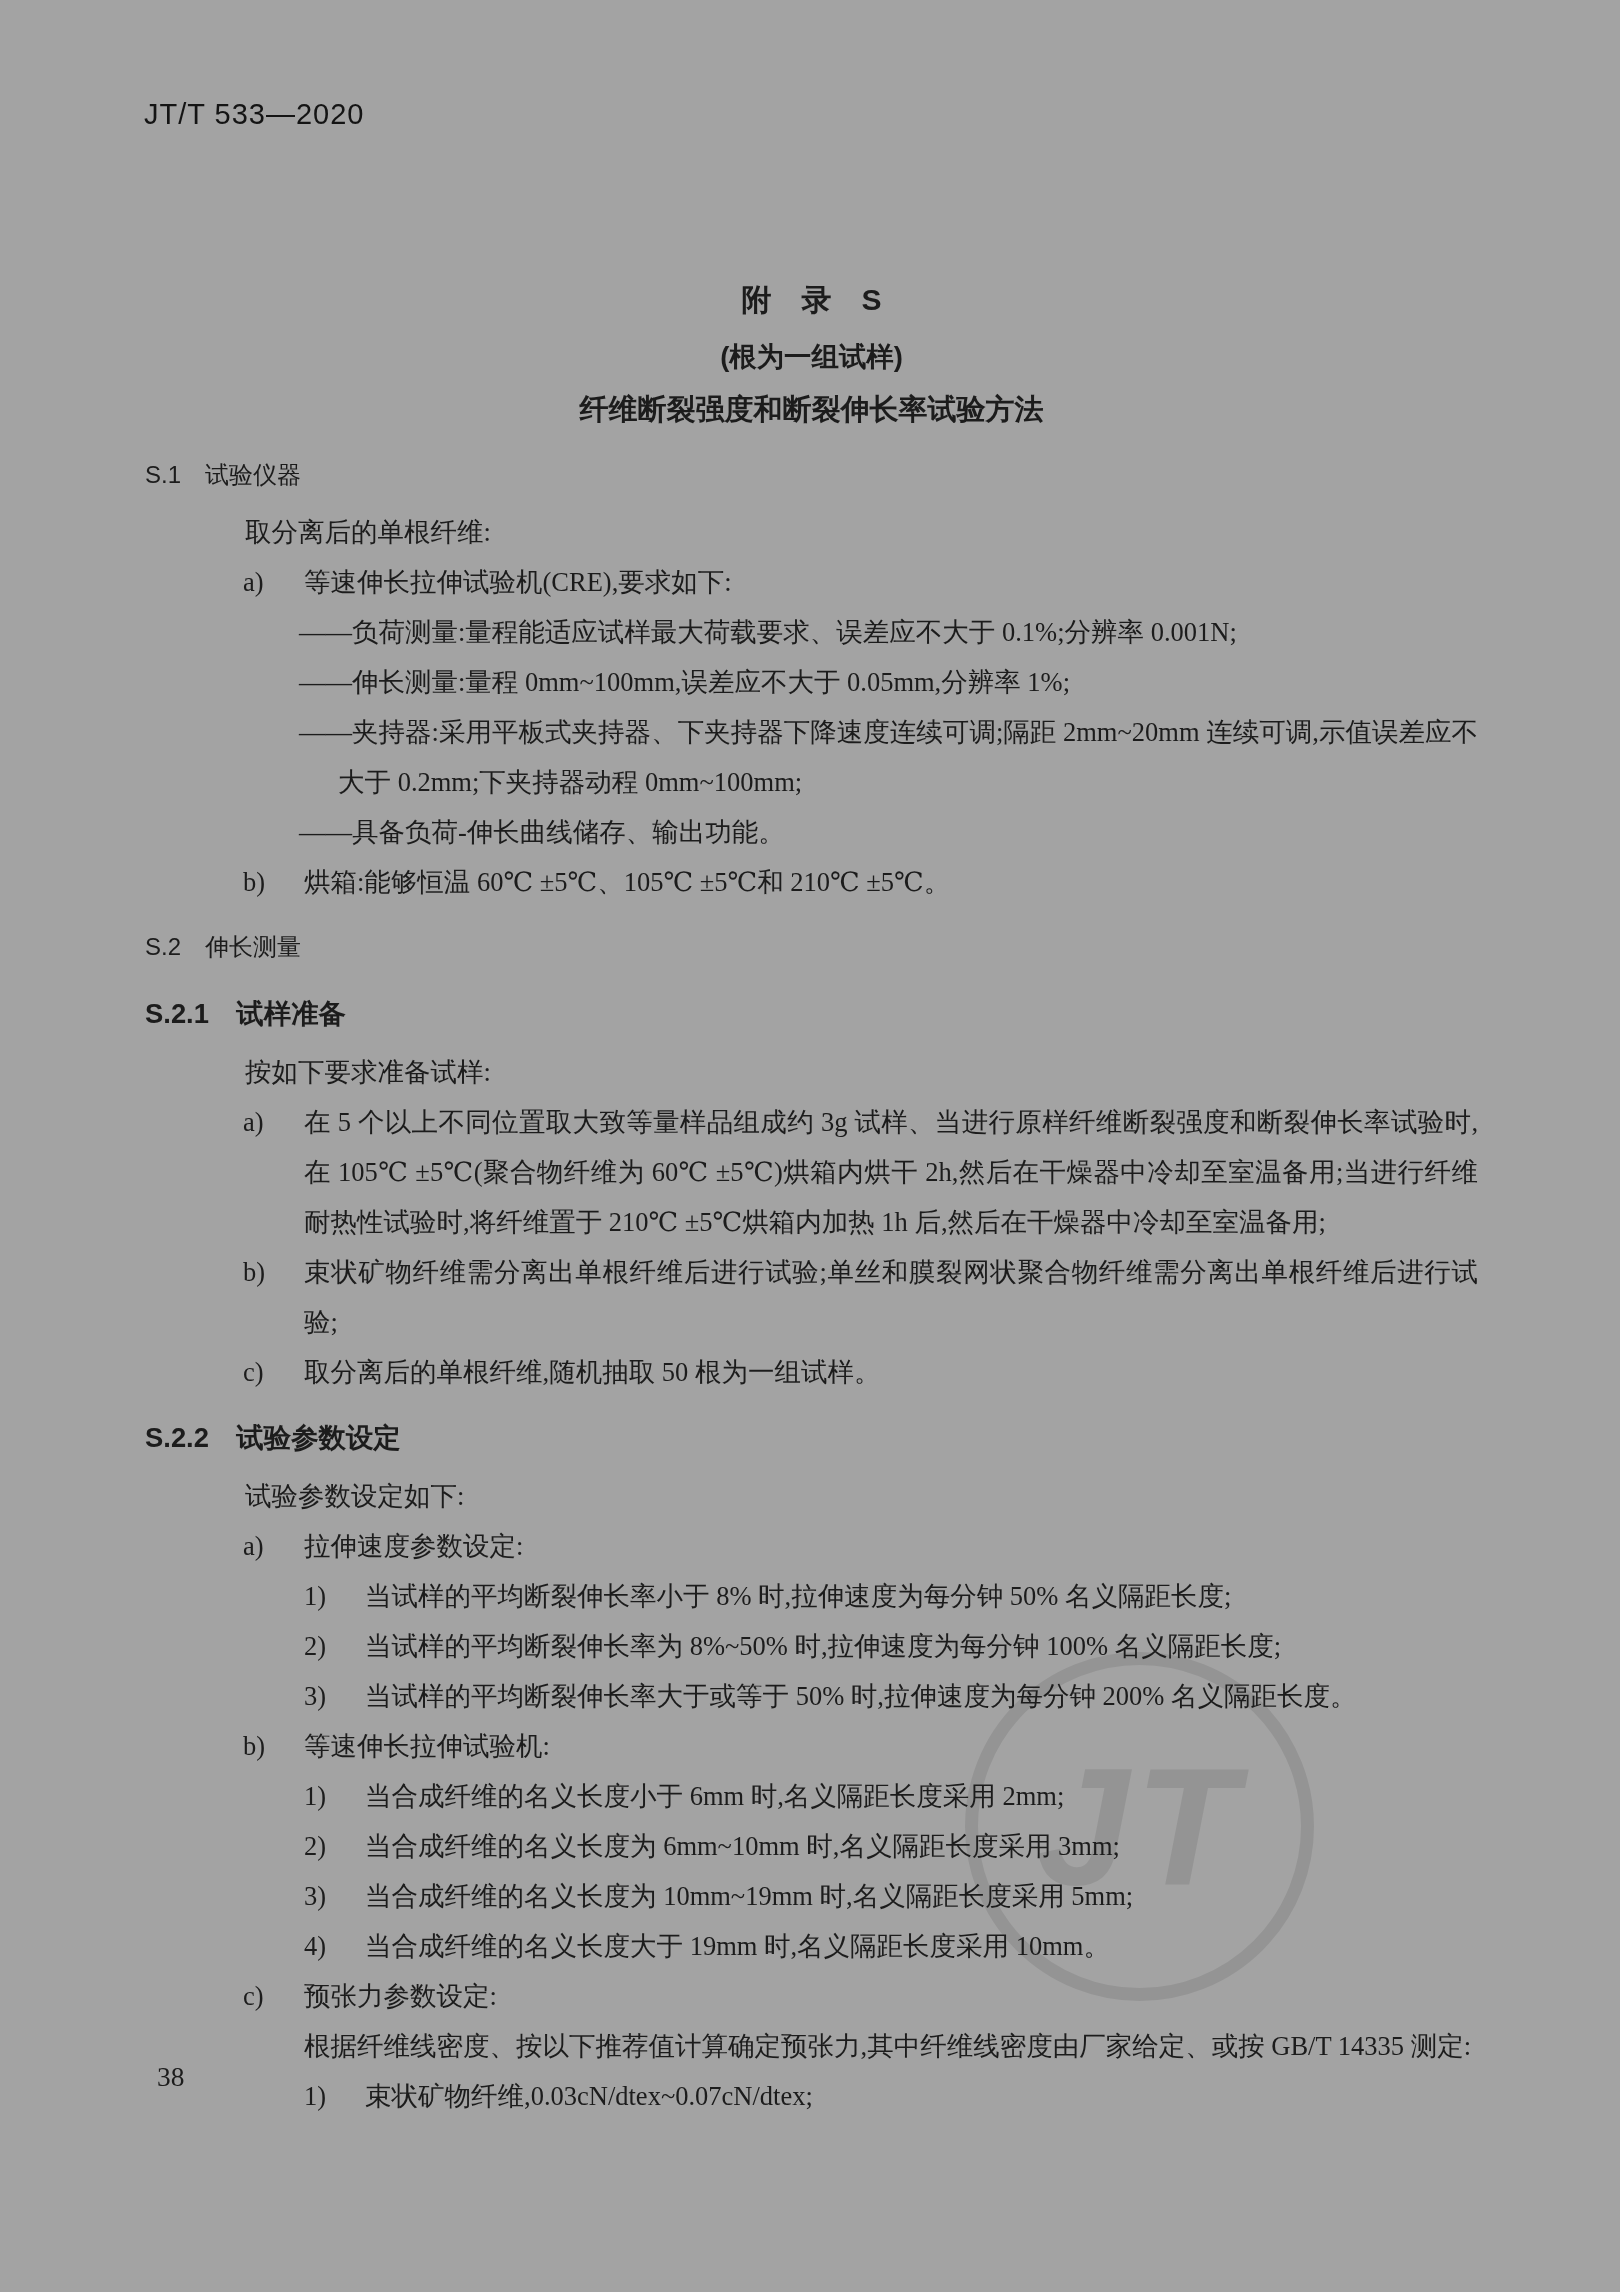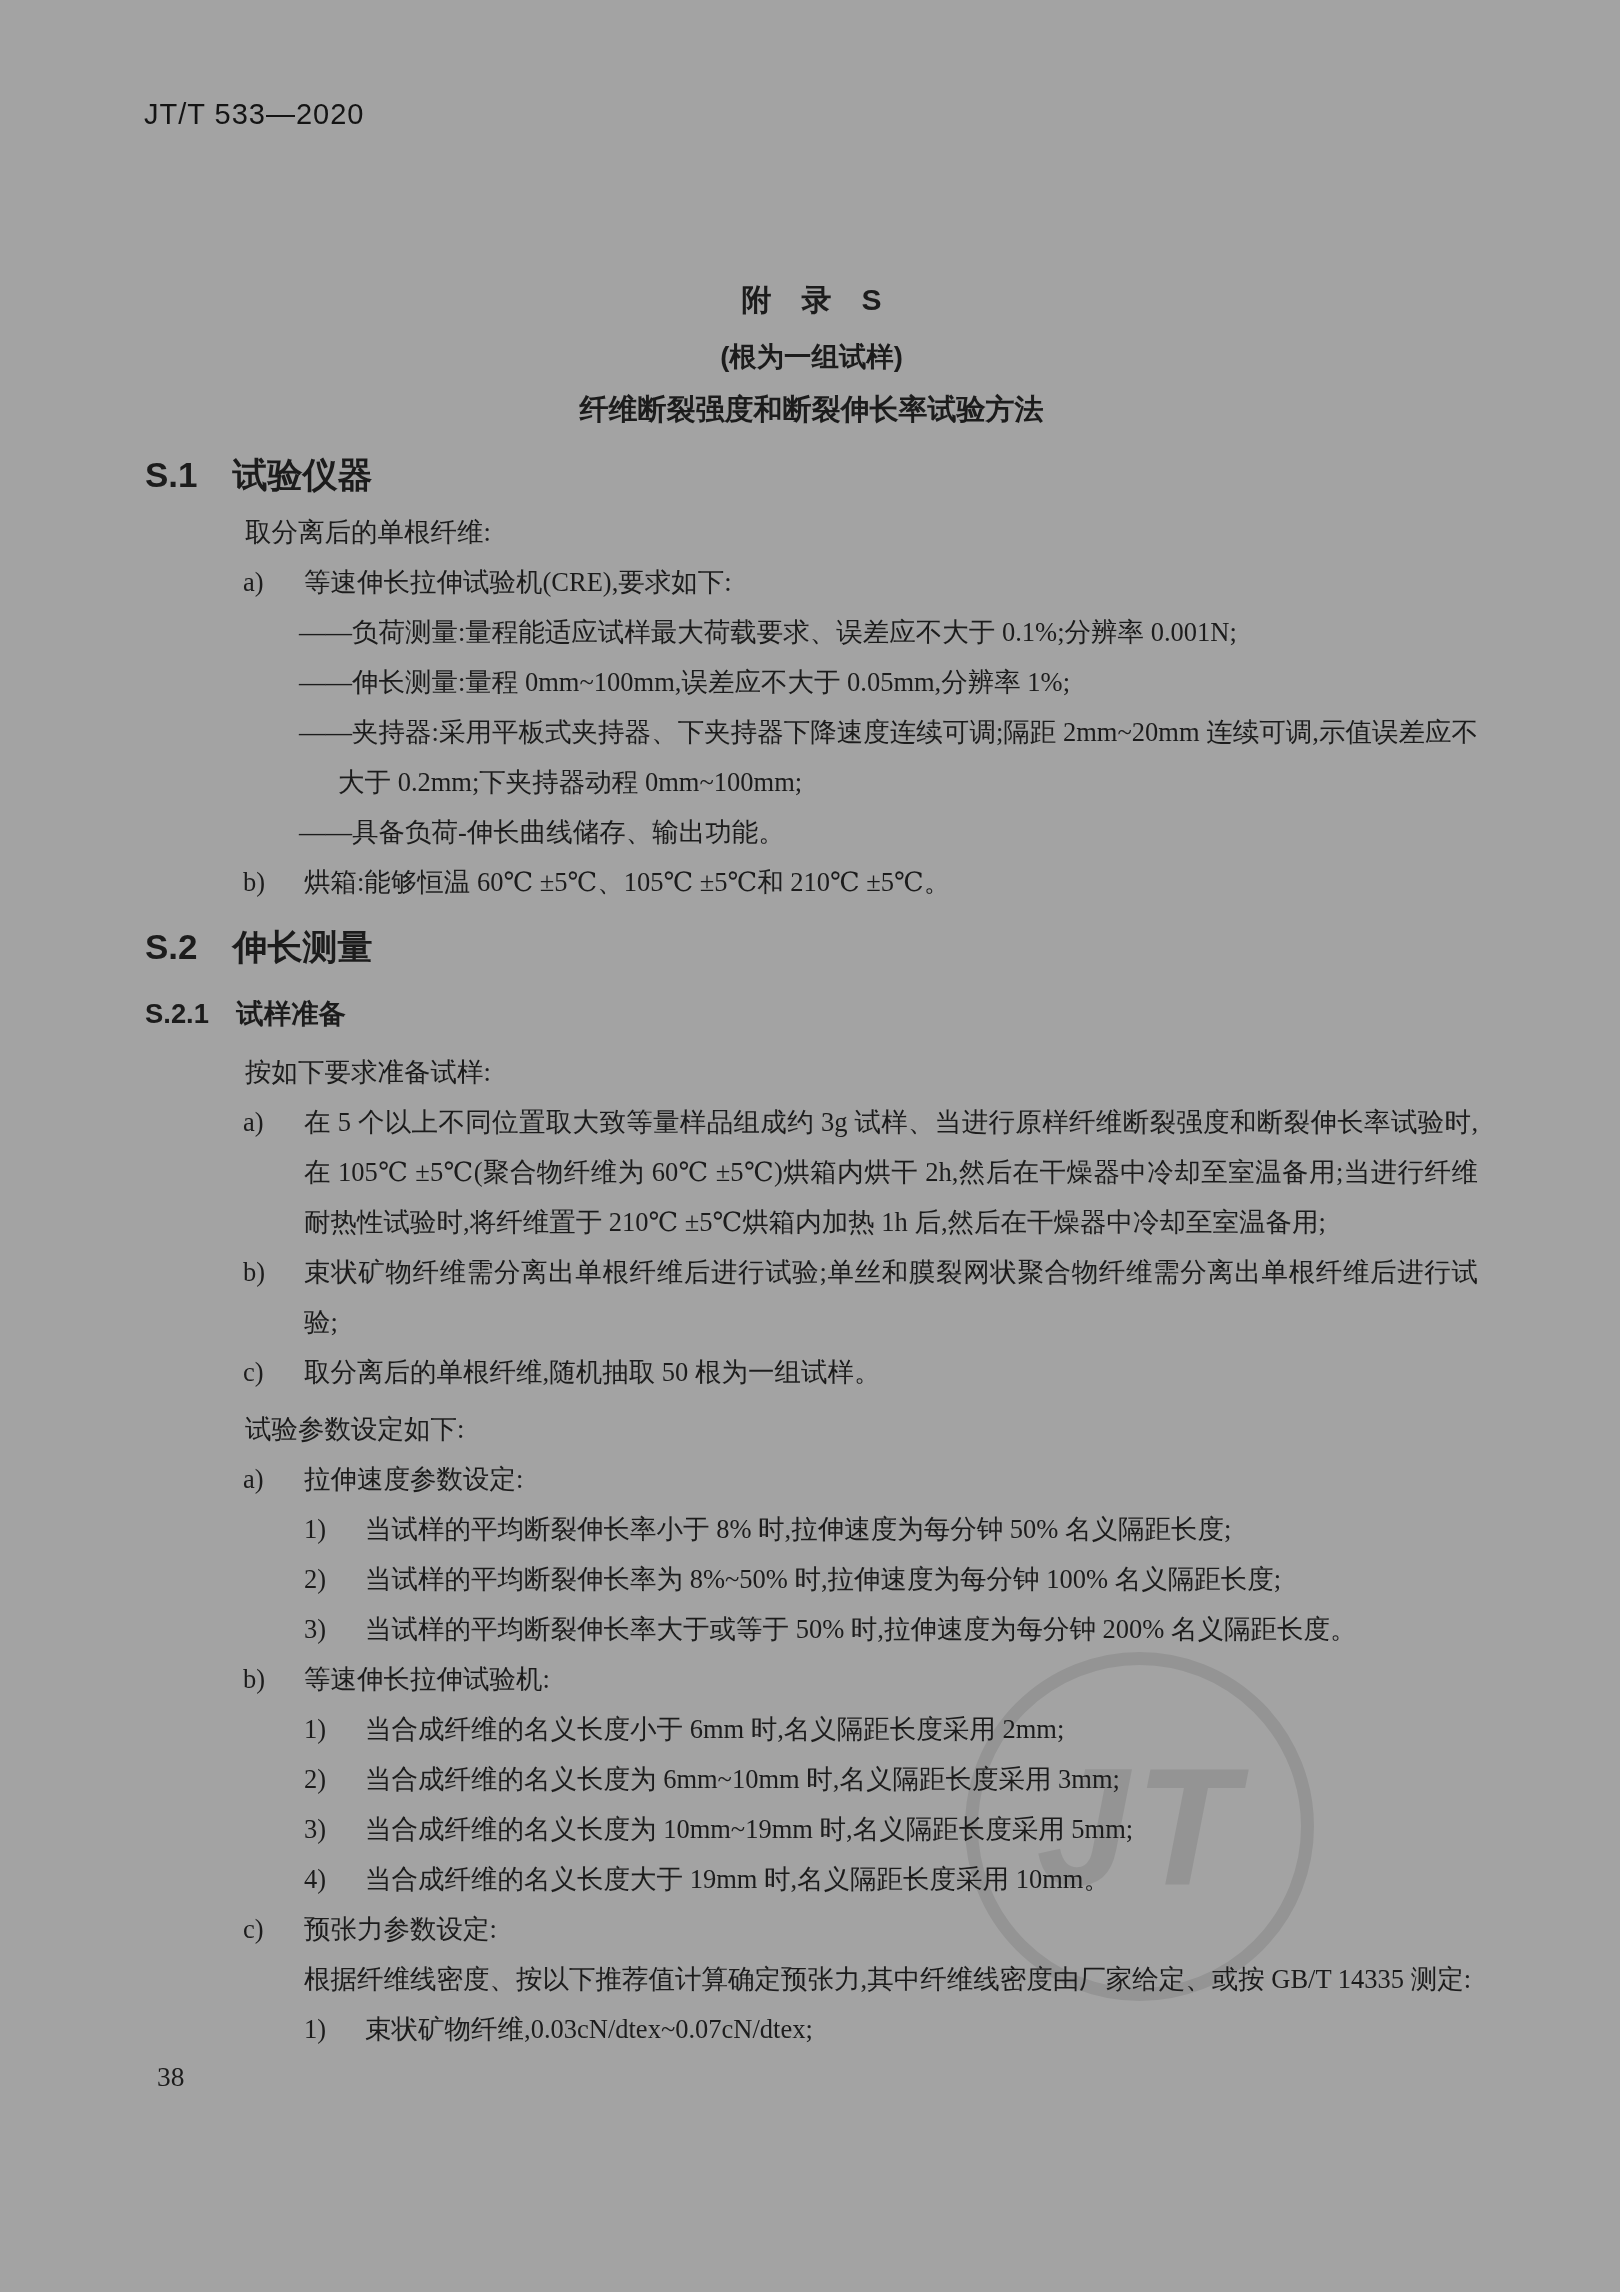--- a/index.html
+++ b/index.html
@@ -48,21 +48,21 @@
     margin:5.9px 0 0 0;
   }
   .t-method{
     text-align:center;
     font-family:"Liberation Sans","DejaVu Sans",sans-serif;
     font-weight:bold;font-size:29px;line-height:51px;
     margin:2px 0 0 0;
   }
   .sec-h{
     font-family:"Liberation Sans","DejaVu Sans",sans-serif;
-    font-weight:bold;font-size:35px;line-height:51px;
+    font-weight:normal;font-size:24px;line-height:51px;
     margin:13.7px 0 0 0;
   }
   .sub-h{
     font-family:"Liberation Sans","DejaVu Sans",sans-serif;
     font-weight:bold;font-size:27.4px;line-height:51px;
     margin:15.7px 0 0 0;
   }
   .para{
     margin:7.8px 0 0 100px;
   }
@@ -149,20 +149,21 @@
     </div>
     <div class="li">
       <span class="li-label">b)</span>
       <span class="li-text">束状矿物纤维需分离出单根纤维后进行试验;单丝和膜裂网状聚合物纤维需分离出单根纤维后进行试验;</span>
     </div>
     <div class="li">
       <span class="li-label">c)</span>
       <span class="li-text">取分离后的单根纤维,随机抽取 50 根为一组试样。</span>
     </div>
 
+    <h4 class="sub-h">S.2.2　试验参数设定</h4>
 
     <p class="para">试验参数设定如下:</p>
 
     <div class="li">
       <span class="li-label">a)</span>
       <span class="li-text">拉伸速度参数设定:</span>
     </div>
 
     <div class="sub-li">
       <span class="li-label">1)</span>

